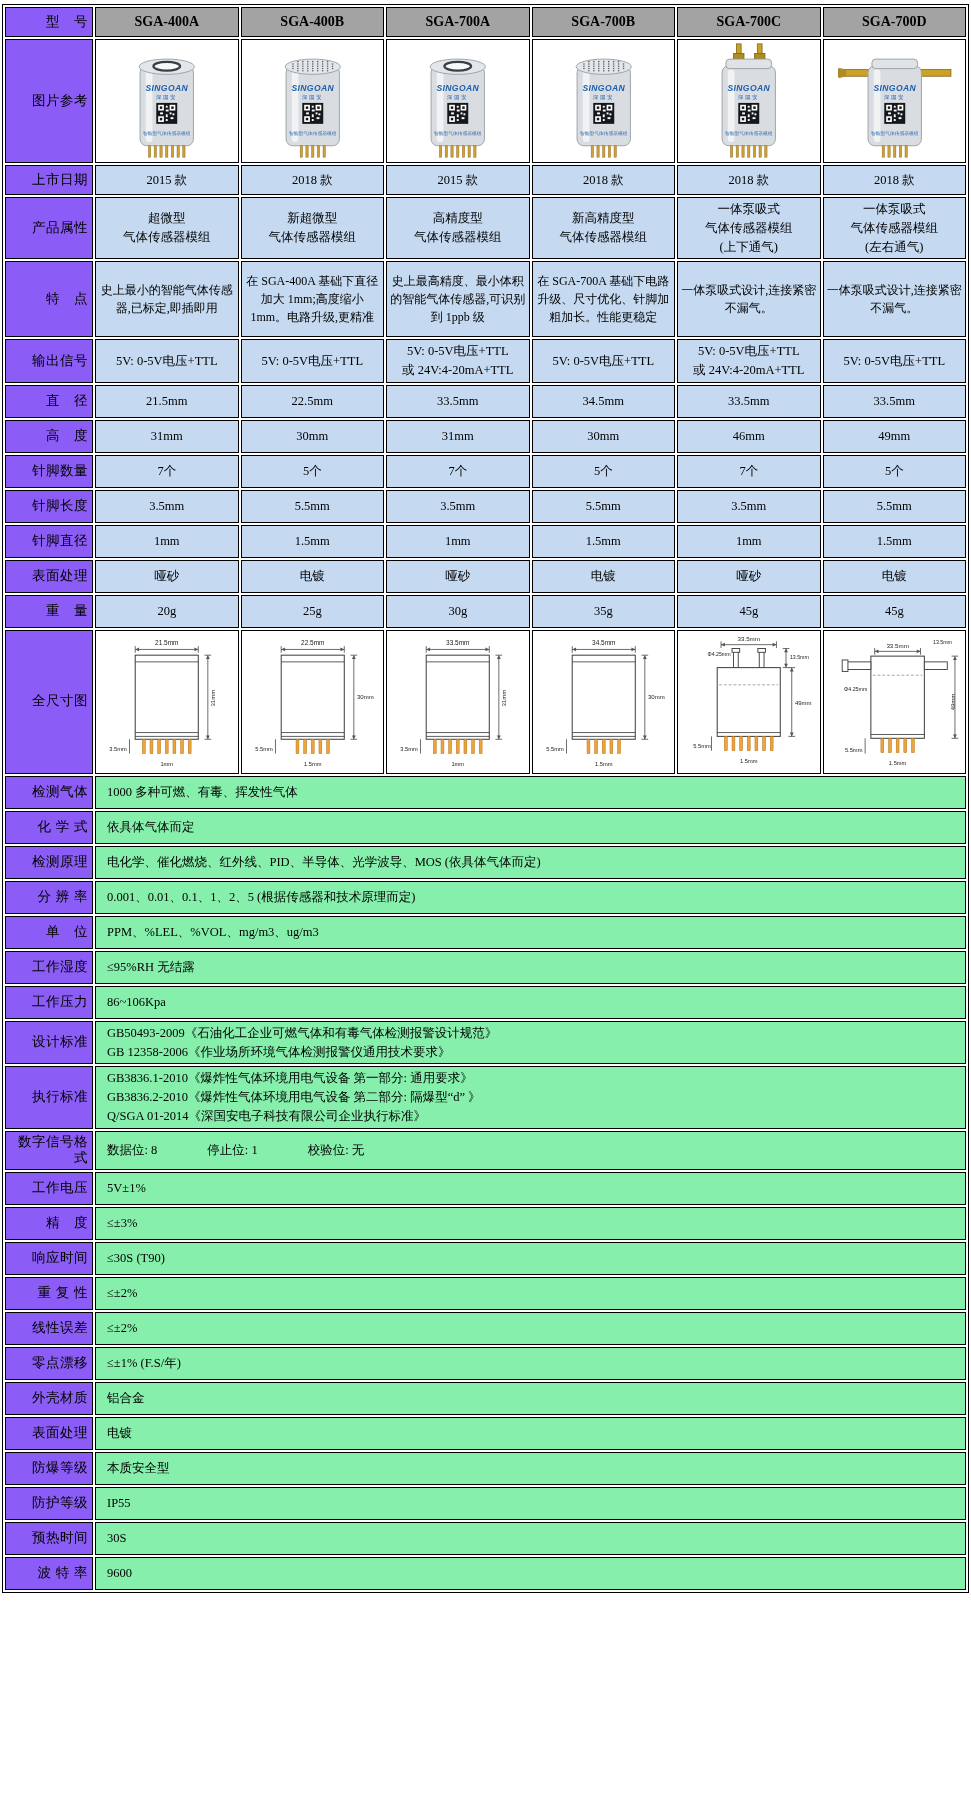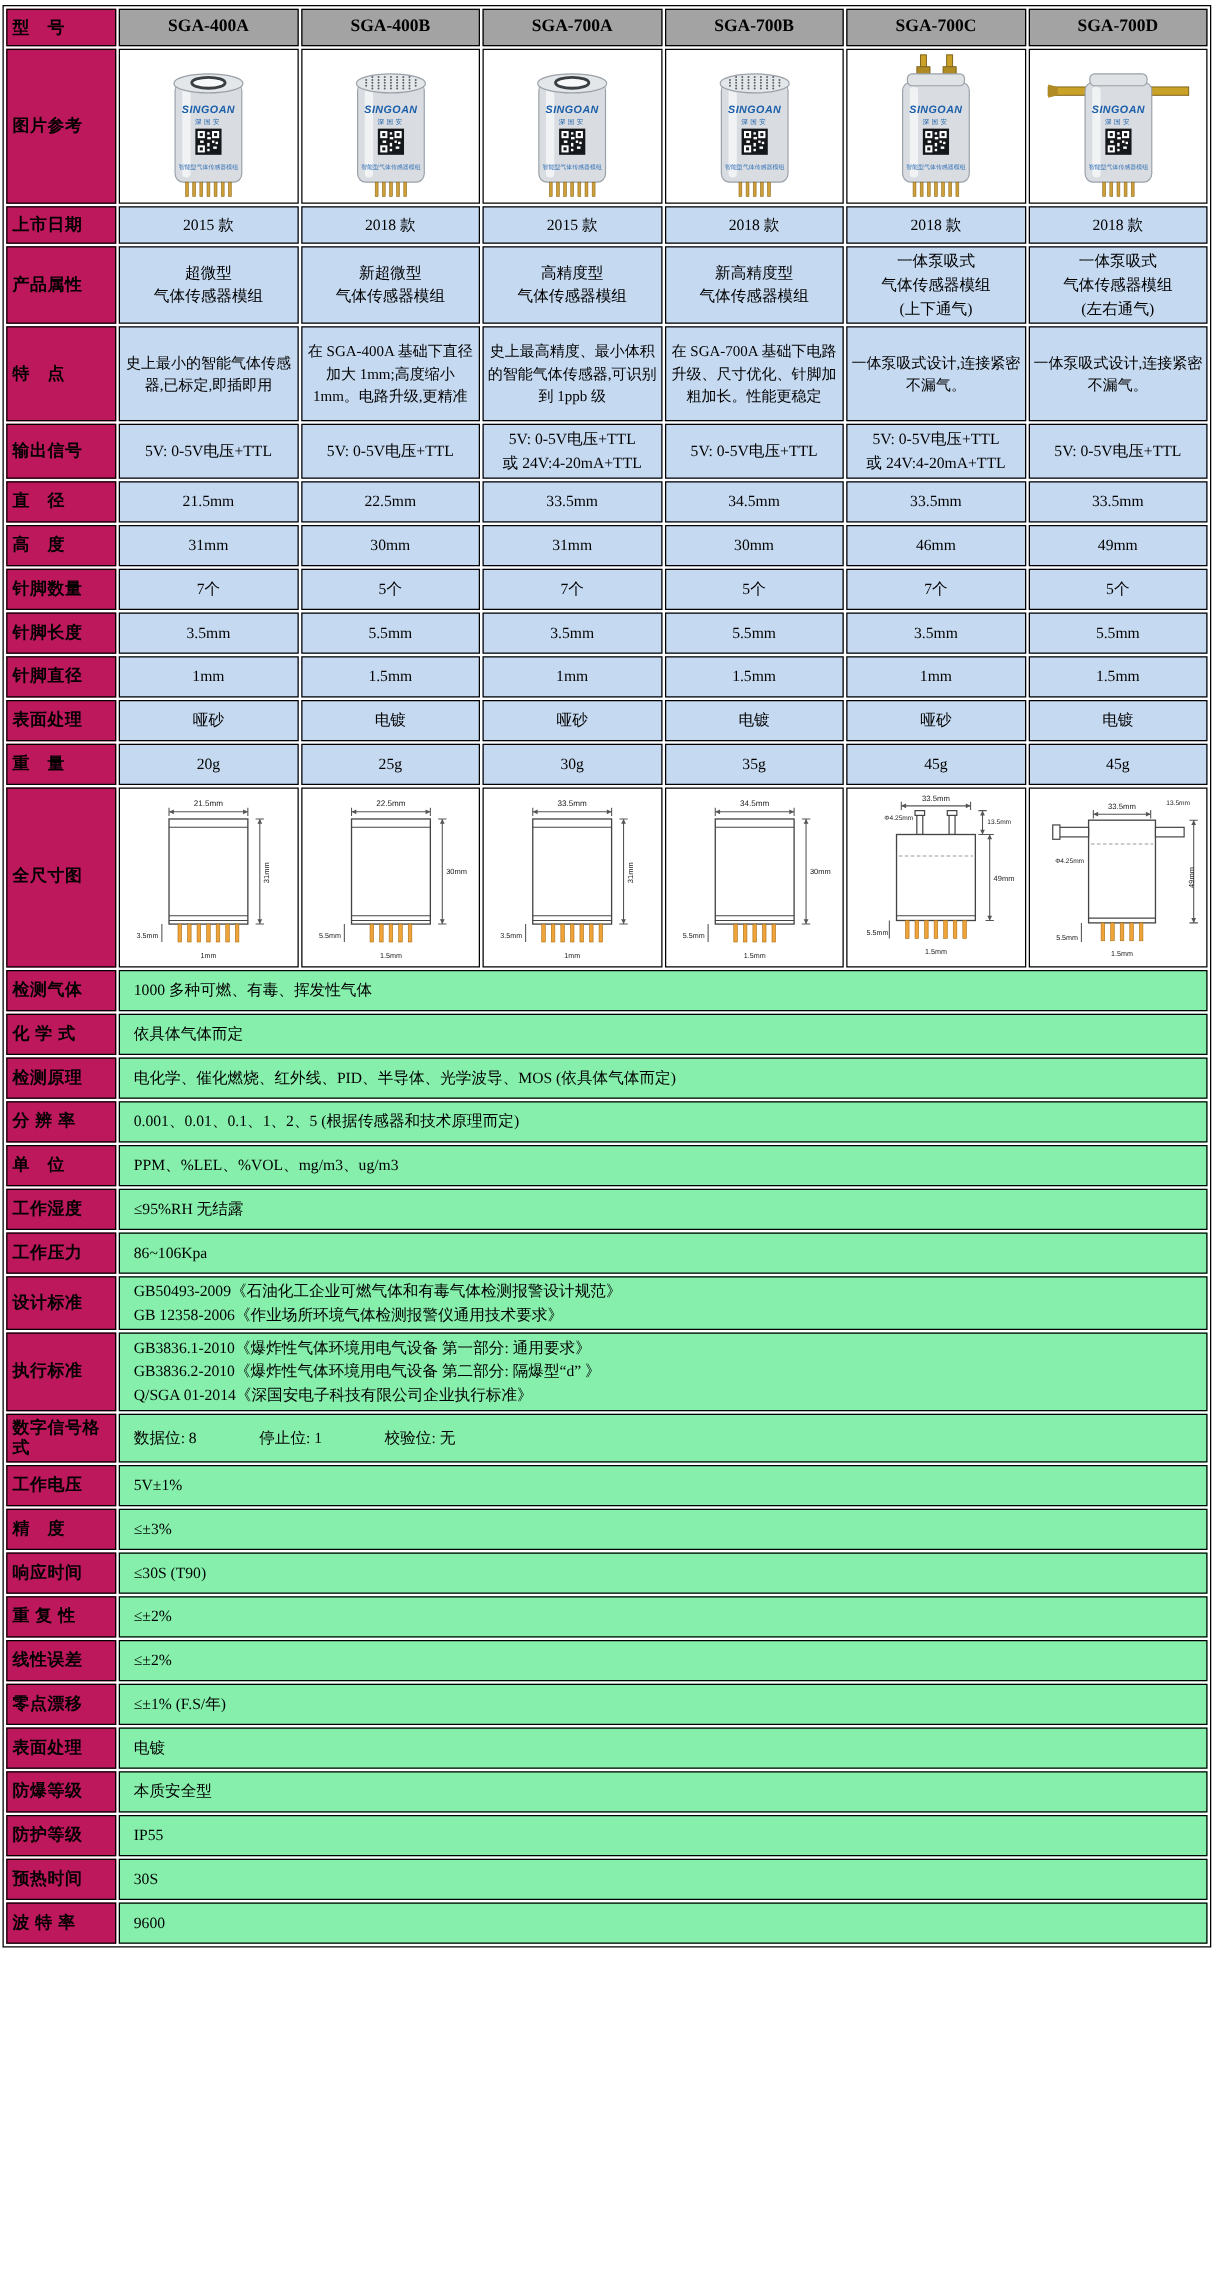--- a/index.html
+++ b/index.html
@@ -1,21 +1,21 @@
 <!DOCTYPE html>
 <html><head>
 <meta charset="utf-8">
 <style>
   html,body{margin:0;padding:0;background:#fff;}
   body{font-family:"Liberation Sans","DejaVu Sans",sans-serif;color:#000;}
   .page{width:971px;box-sizing:border-box;padding:4px 2px 2px 2px;background:#fff;}
   table.spec{border-collapse:separate;border-spacing:2px;width:967px;table-layout:fixed;background:#fff;border:1px solid #000;}
   col.c-label{width:88px;}
   th,td{border:1px solid #000;box-sizing:border-box;padding:2px 4px;vertical-align:middle;overflow:hidden;}
-  th.lbl{background:#be185d;font-weight:bold;font-size:13.5px;text-align:left;letter-spacing:.5px;line-height:1.25;}
+  th.lbl{background:#8b5cf6;font-weight:normal;font-size:13.5px;text-align:right;letter-spacing:.5px;line-height:1.25;}
   th.model{background:#a3a3a3;font-family:"Liberation Serif","DejaVu Serif",serif;font-weight:bold;font-size:14px;text-align:center;height:30px;}
   td.val{background:#c5d9f1;text-align:center;font-size:12.5px;line-height:1.5;white-space:pre-wrap;font-family:"Liberation Serif","DejaVu Serif",serif;}
   td.photo,td.draw{background:#fff;padding:1px;}
   tr.img-row td{height:124px;}
   tr.draw-row td{height:144px;}
   tr[data-key] td.val{height:33px;}
   tr[data-key="launch"] td.val{height:30px;}
   tr[data-key="attr"] td.val{height:62px;}
   tr[data-key="features"] td.val{height:76px;font-size:12px;padding:2px 3px;}
   tr[data-key="signal"] td.val{height:42px;}
@@ -701,20 +701,24 @@
           <td class="specval" colspan="6">≤±2%</td>
         </tr>
         <tr class="spec-row" data-key="linearity">
           <th class="lbl">线性误差</th>
           <td class="specval" colspan="6">≤±2%</td>
         </tr>
         <tr class="spec-row" data-key="zero-drift">
           <th class="lbl">零点漂移</th>
           <td class="specval" colspan="6">≤±1% (F.S/年)</td>
         </tr>
+        <tr class="spec-row" data-key="shell-material">
+          <th class="lbl">外壳材质</th>
+          <td class="specval" colspan="6">铝合金</td>
+        </tr>
         <tr class="spec-row" data-key="surface-finish">
           <th class="lbl">表面处理</th>
           <td class="specval" colspan="6">电镀</td>
         </tr>
         <tr class="spec-row" data-key="explosion-grade">
           <th class="lbl">防爆等级</th>
           <td class="specval" colspan="6">本质安全型</td>
         </tr>
         <tr class="spec-row" data-key="protection-grade">
           <th class="lbl">防护等级</th>

